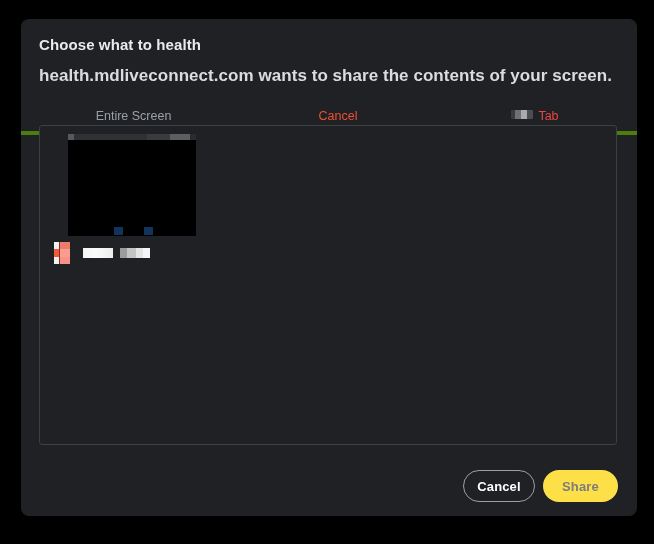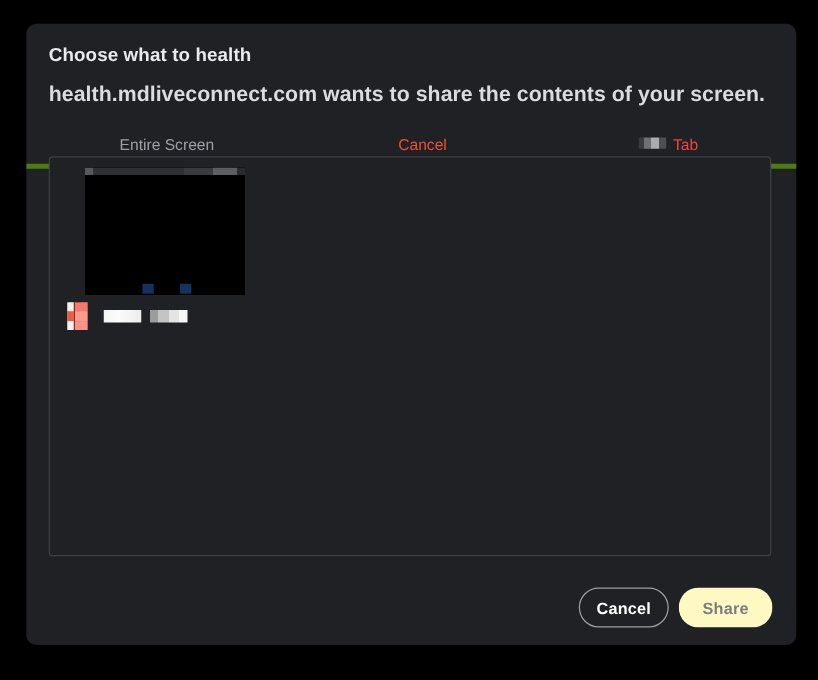--- a/index.html
+++ b/index.html
@@ -245,21 +245,21 @@
   #btn-cancel {
     left: 442px;
     width: 72px;
     background: transparent;
     border: 1px solid #9d9fa3;
     color: #ffffff;
   }
   #btn-share {
     left: 522px;
     width: 75px;
-    background: #fef9c3;
+    background: #fde047;
     border: 1px solid transparent;
     color: #7b7d80;
   }
 </style>
 </head>
 <body>
 
 <div id="backdrop"></div>
 
 <div id="dialog">

